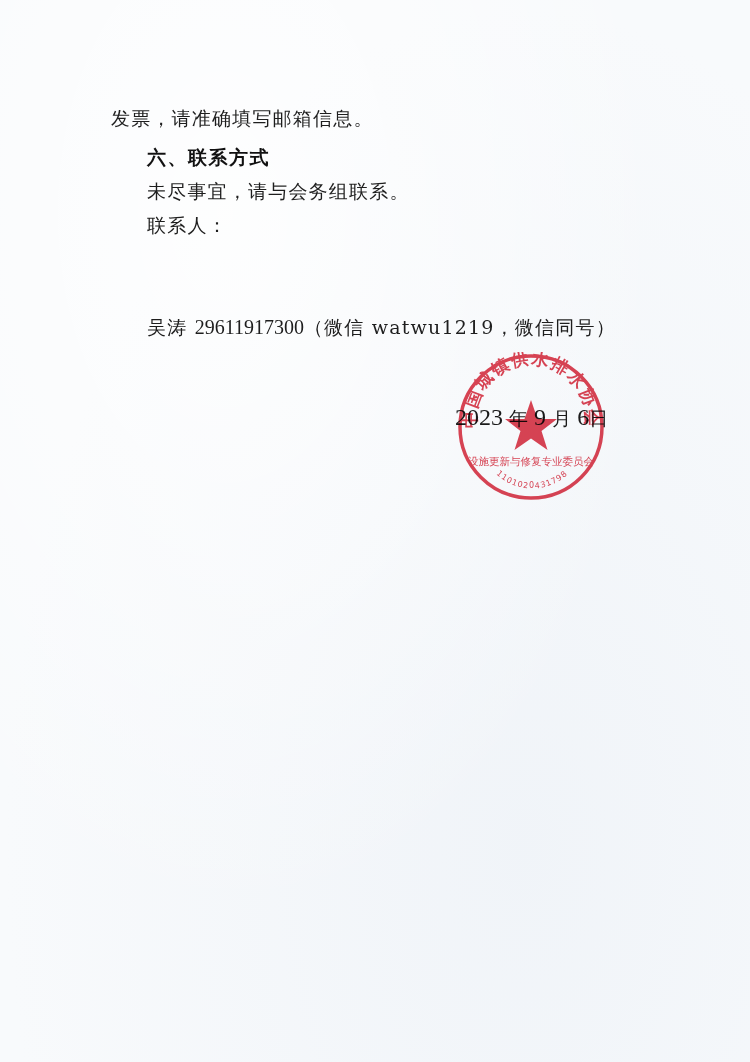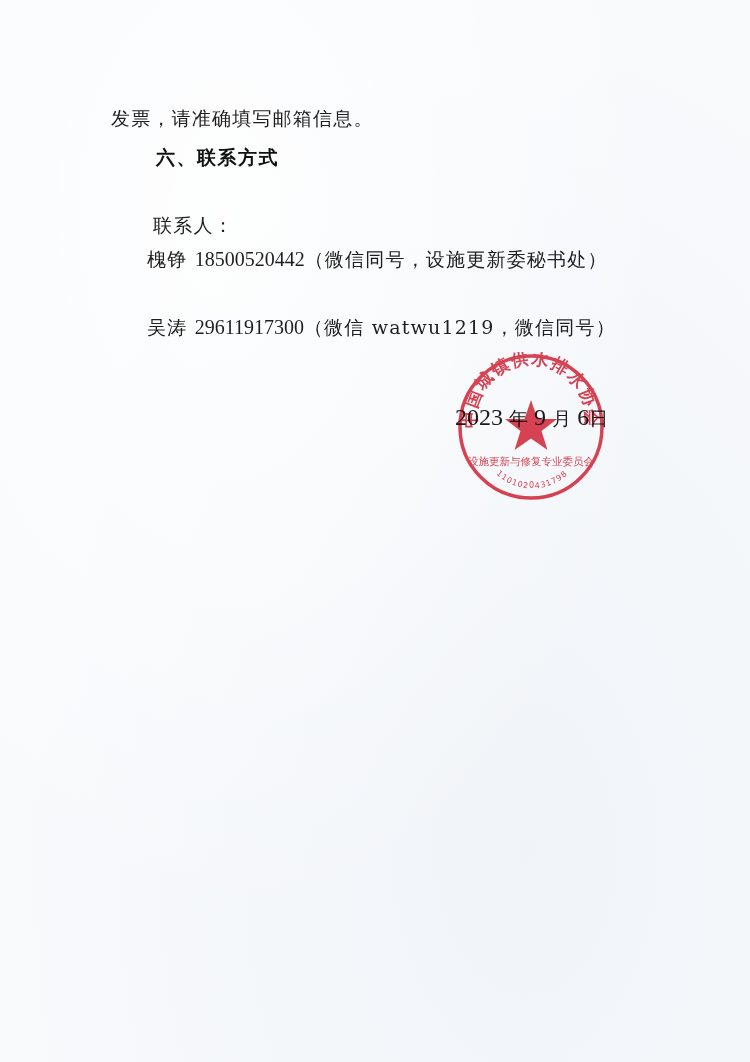--- a/index.html
+++ b/index.html
@@ -69,29 +69,26 @@
     mix-blend-mode: multiply;
   }
 </style>
 </head>
 <body>
 
 <div class="page">
 
   <div class="line" style="left:111px; top:107px;">发票，请准确填写邮箱信息。</div>
 
-  <div class="line heading" style="left:147px; top:146px;margin-left:9px;">六、联系方式</div>
+  <div class="line heading" style="left:147px; top:146px;">六、联系方式</div>
 
+  <div class="line" style="left:147px; top:180px;">未尽事宜，请与会务组联系。</div>
 
-  <div class="line" style="left:147px; top:214px;margin-left:6px;">联系人：</div>
+  <div class="line" style="left:147px; top:214px;">联系人：</div>
 
-  <div class="line" style="left:147px; top:248px;">
-    <span>槐铮</span>
-    <span class="num">18500520442</span><span>（微信同号，设施更新委秘书处）</span>
-  </div>
 
 
   <div class="line" style="left:147px; top:316px;">
     <span>吴涛</span>
     <span class="num">29611917300</span><span>（微信 watwu1219，微信同号）</span>
   </div>
 
   <div class="date">
     <span class="n">2023</span>
     <span>年</span>

